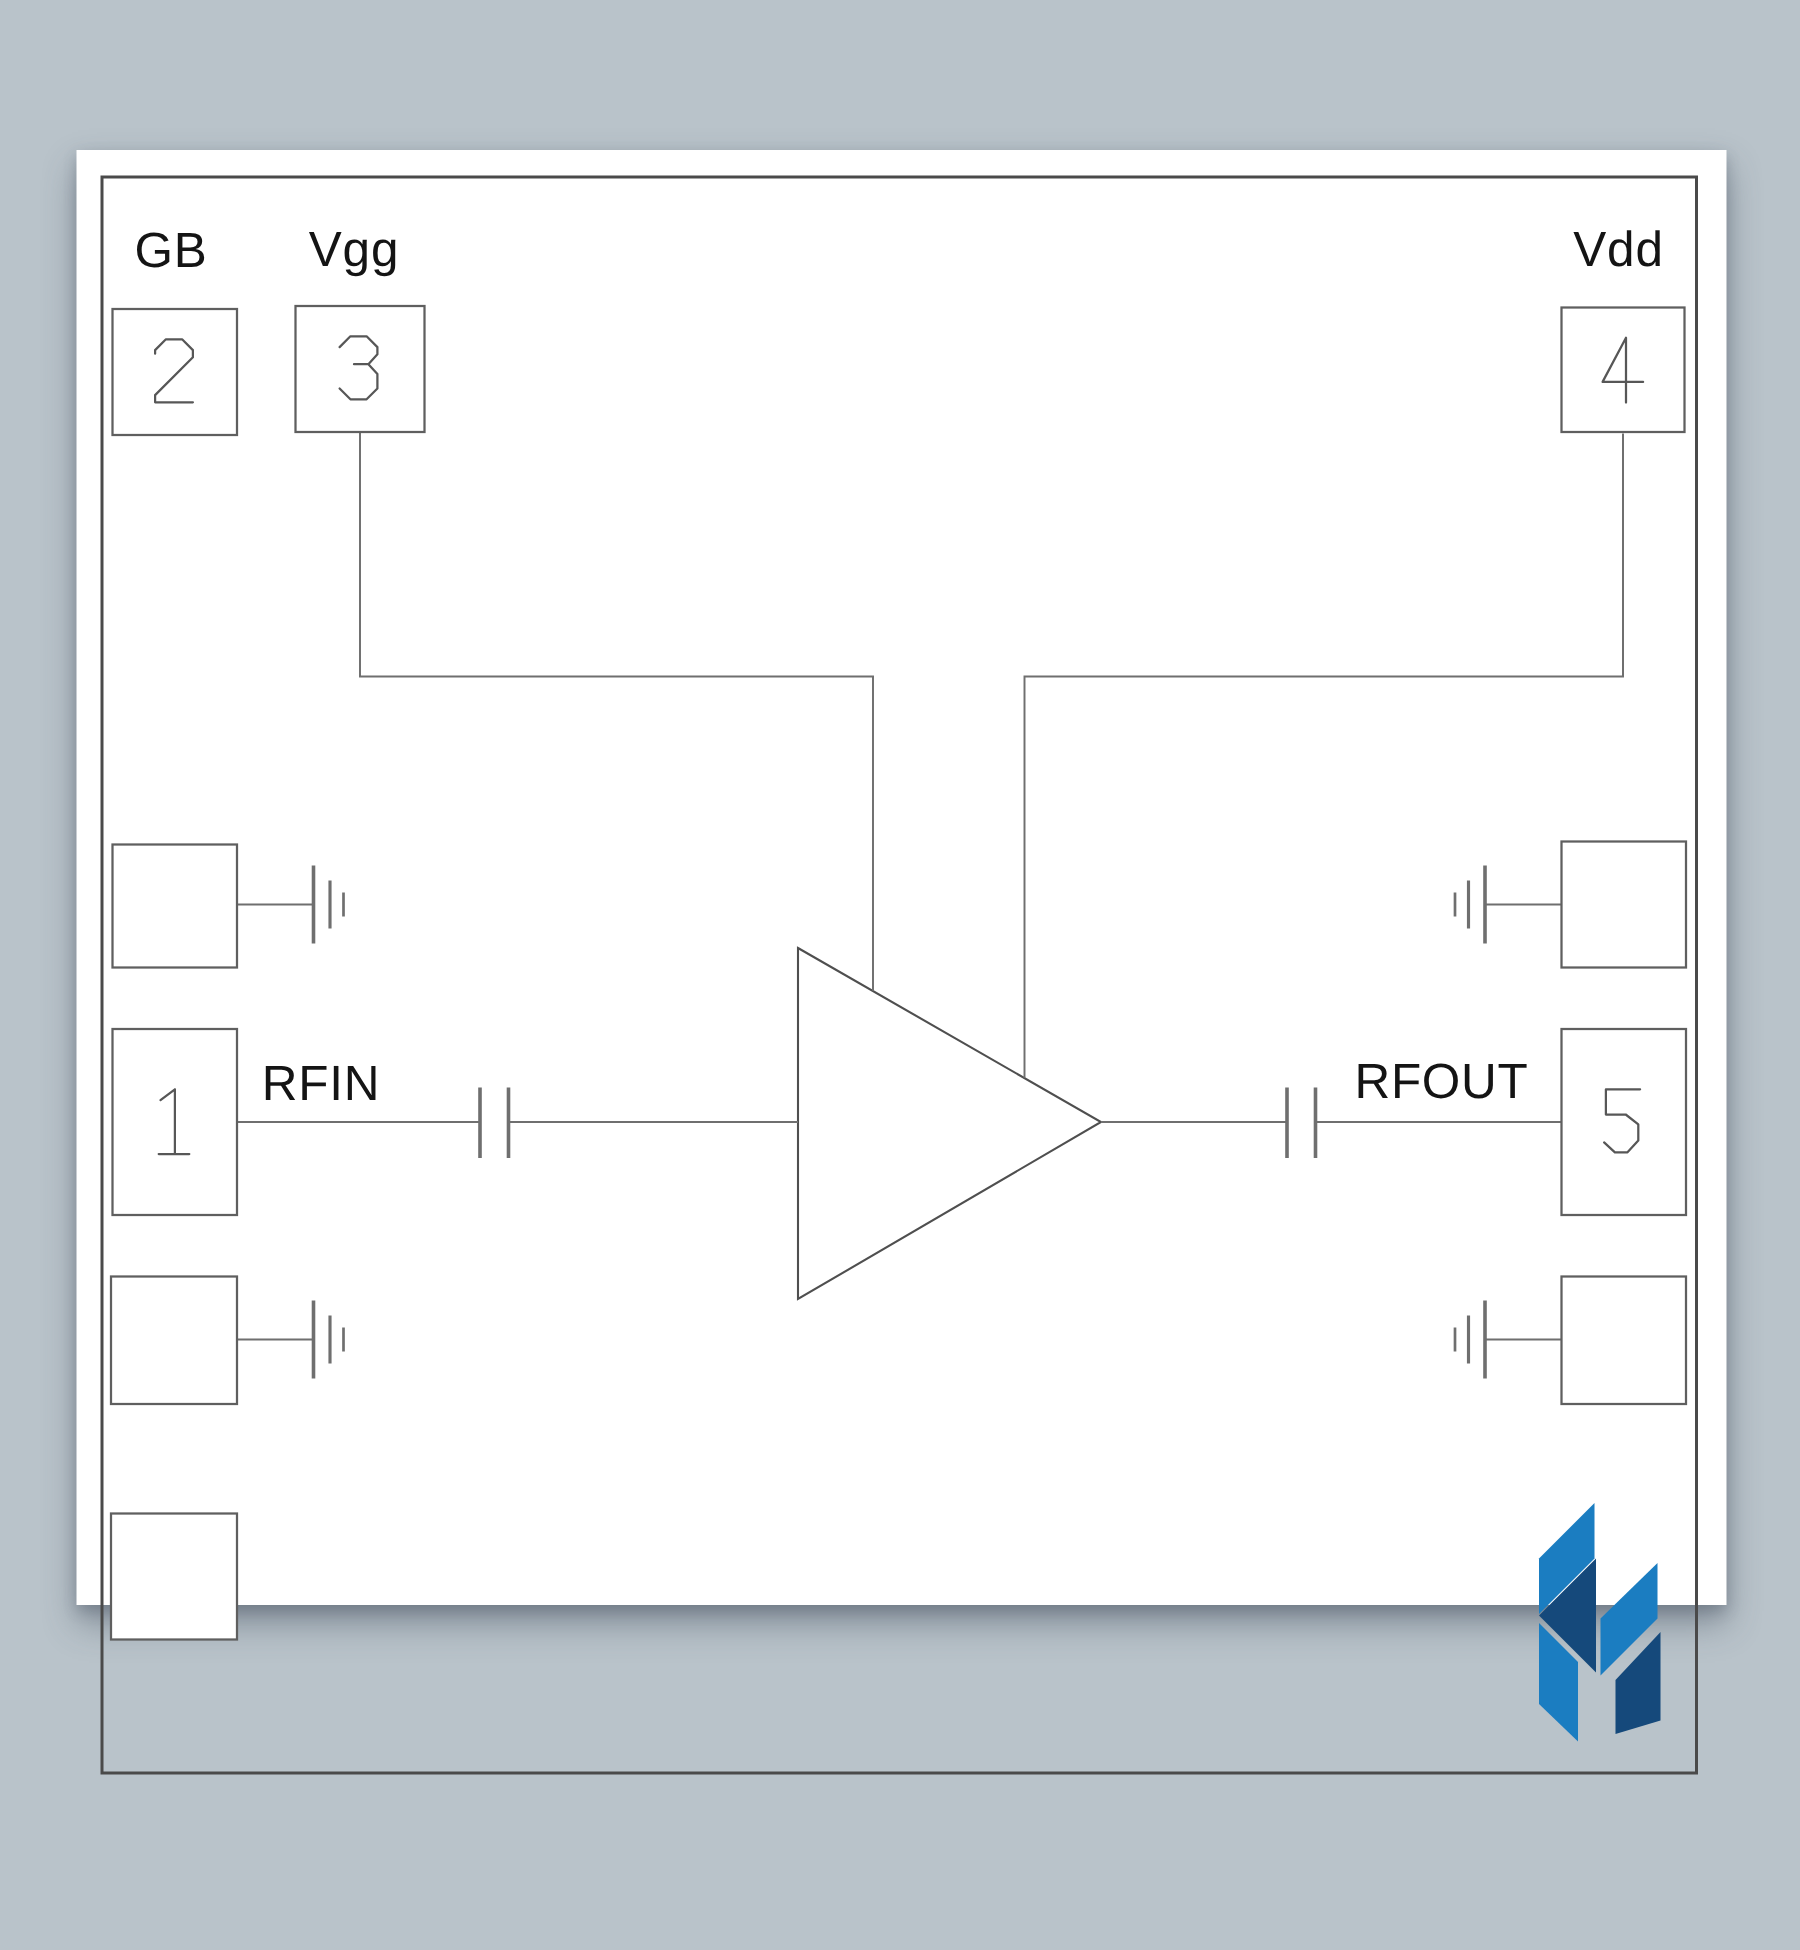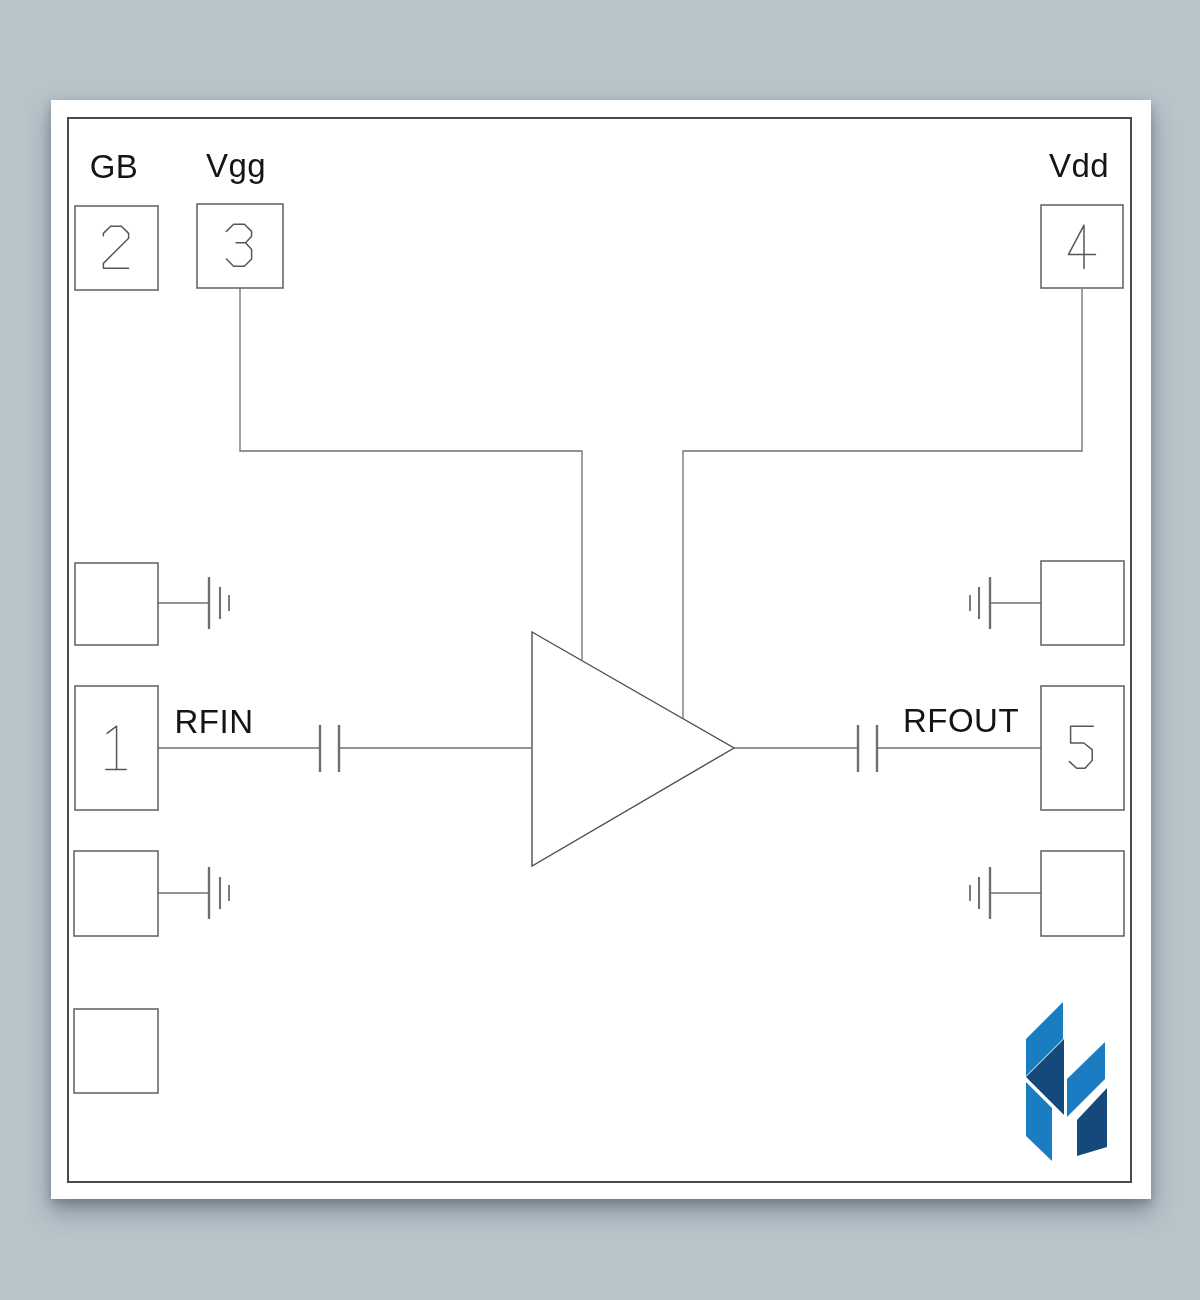--- a/index.html
+++ b/index.html
@@ -5,21 +5,21 @@
   html,body{margin:0;padding:0;}
   body{
     width:1200px;height:1300px;
     background:var(--background,#b9c3ca);
     overflow:hidden;
     font-family:"Liberation Sans",sans-serif;
     position:relative;
   }
   .sheet{
     position:absolute;left:51px;top:100px;
-    width:1100px;height:1099px;
+    width:1100px;height:970px;
     background:var(--sheet,#ffffff);
     box-shadow:0 12px 22px rgba(62,74,88,.45), 0 4px 9px rgba(62,74,88,.30);
   }
   svg{display:block;}
   .frame{fill:none;stroke:var(--border,#4a4a4a);stroke-width:2;}
   .wire{fill:none;stroke:var(--line,#6f6f6f);stroke-width:1.3;}
   .cap{fill:none;stroke:var(--line,#6f6f6f);stroke-width:2.4;}
   .g1{fill:none;stroke:var(--line,#6f6f6f);stroke-width:2.4;}
   .g2{fill:none;stroke:var(--line,#6f6f6f);stroke-width:2.1;}
   .g3{fill:none;stroke:var(--line,#6f6f6f);stroke-width:1.8;}

